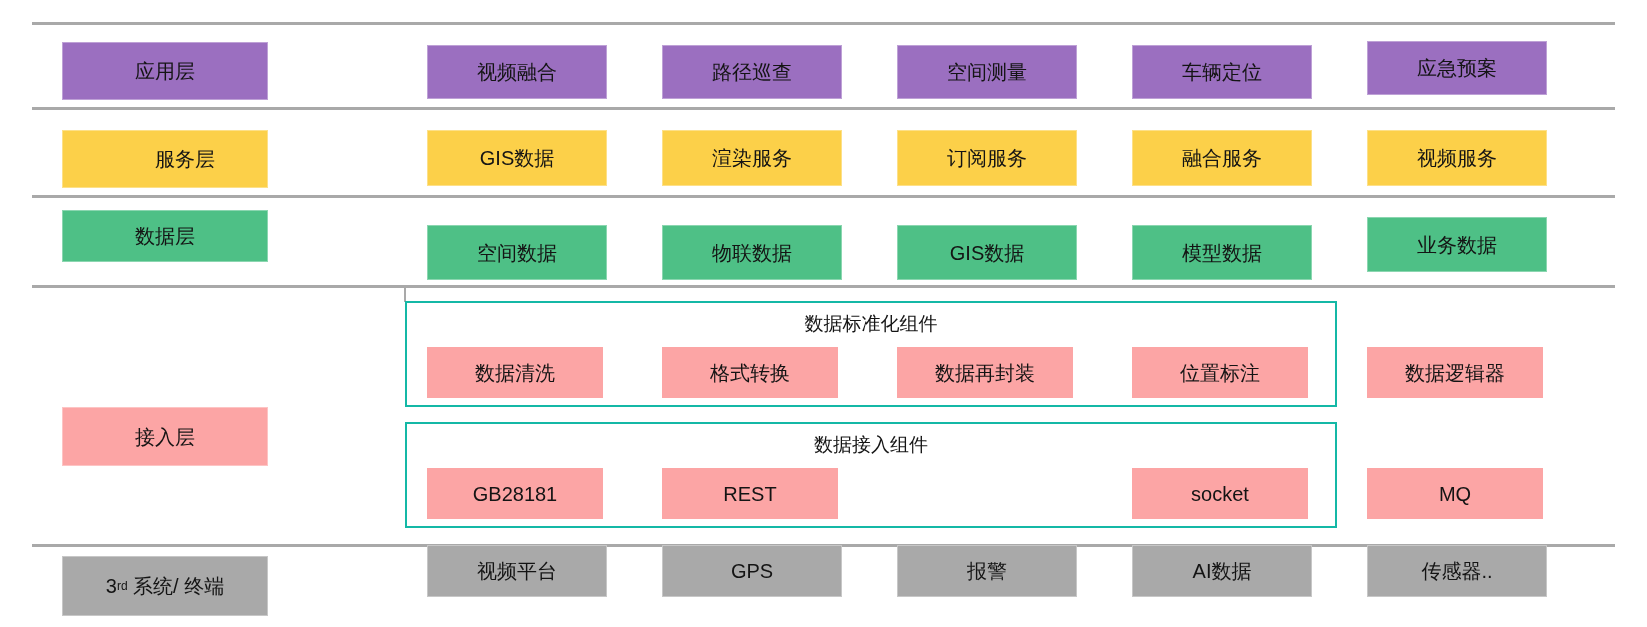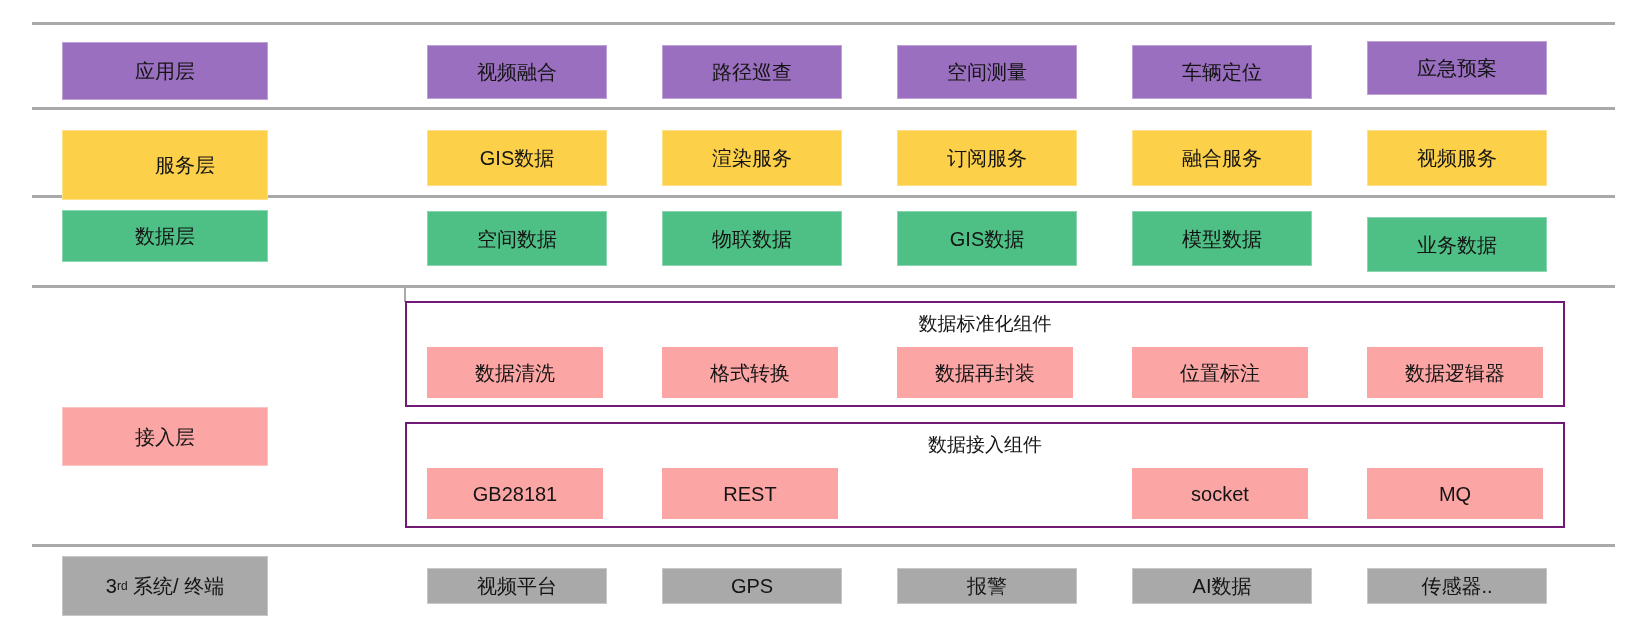--- a/index.html
+++ b/index.html
@@ -20,29 +20,29 @@
   .purple{background:#9b6fc0;}
   .yellow{background:#fcd049;}
   .green{background:#4ec086;}
   .blue{background:#fca5a5;}
   .gray{background:#a9a9a9;}
   
   .c0{left:427px}.c1{left:662px}.c2{left:897px}.c3{left:1132px}.c4{left:1367px}
   
   .r-app{top:45px;height:54px;}      .r-app.label-box{top:42px;height:58px;}
   .r-app.c4{top:41px;}
-  .r-svc{top:130px;height:56px;}     .r-svc.label-box{top:130px;height:70px;padding-left:40px;}
-  .r-dat{top:211px;height:55px;}     .r-dat.label-box{top:210px;height:52px;}
+  .r-svc{top:130px;height:56px;}     .r-svc.label-box{top:130px;height:58px;padding-left:40px;}
+  .r-dat{top:225px;height:55px;}     .r-dat.label-box{top:210px;height:52px;}
   .r-dat.c4{top:217px;}
   .r-acc.label-box{top:383px;height:59px;margin-top:24px;}
-  .r-ext{top:568px;height:36px;}     .r-ext.label-box{top:556px;height:60px;}
+  .r-ext{top:545px;height:52px;}     .r-ext.label-box{top:556px;height:60px;}
   
   .group{
-    position:absolute;left:405px;width:1160px;height:106px;
-    border:2px solid #701a75;background:#ffffff;box-sizing:border-box;
+    position:absolute;left:405px;width:932px;height:106px;
+    border:2px solid #14b8a6;background:#ffffff;box-sizing:border-box;
   }
   .group-1{top:301px;}
   .group-2{top:422px;}
   .group-title{
     position:absolute;top:8px;left:0;right:0;text-align:center;
     font-size:19px;color:#141414;
   }
   .group .box{top:44px;height:51px;width:176px;border:none;}
   .gc0{left:20px}.gc1{left:255px}.gc2{left:490px}.gc3{left:725px}.gc4{left:960px}
   sup{font-size:12px;line-height:1;text-align:right;}

